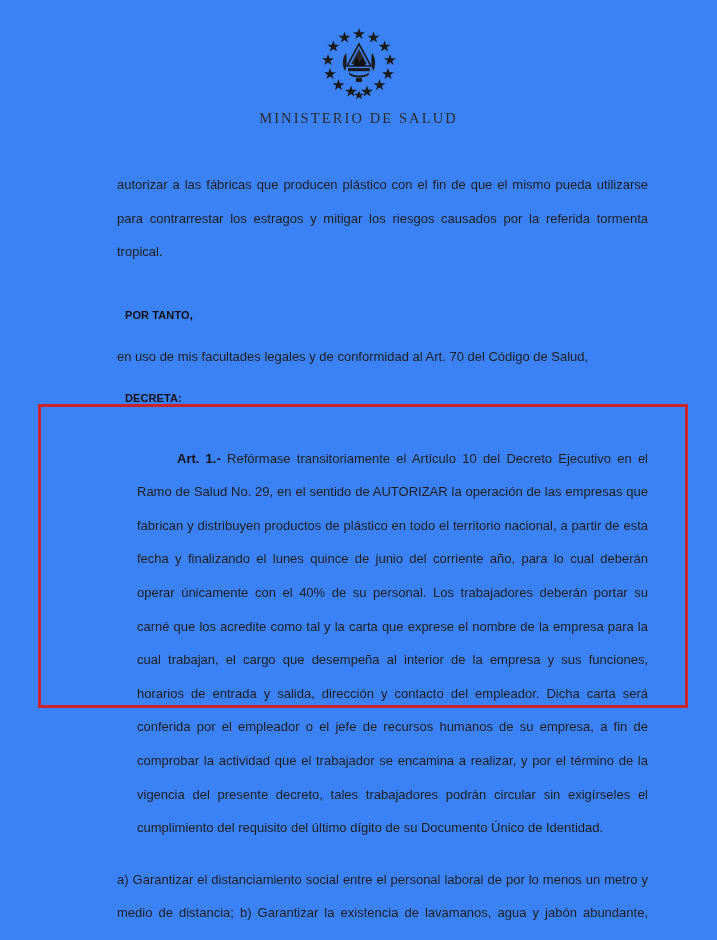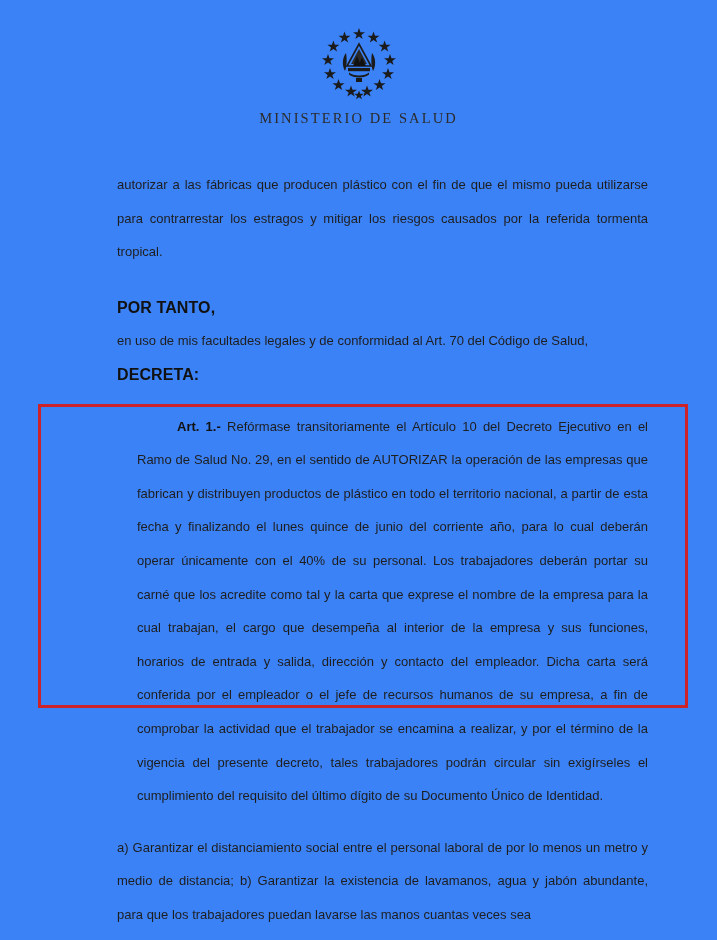--- a/index.html
+++ b/index.html
@@ -63,24 +63,24 @@
     text-align: justify;
     text-justify: inter-word;
     margin: 0;
     color: #1e1e1e;
   }
 
   .spacer-sm { height: 18px; }
   .spacer-md { height: 22px; }
 
   .bold-head {
-    font-size: 16px;
+    font-size: 11px;
     line-height: 33.6px;
     font-weight: bold;
-    margin: 0;
+    margin: 8px;
     color: #111111;
     letter-spacing: 0.1px;
   }
 
   .art-para {
     text-indent: 40px;
   }
   .art-label {
     font-weight: bold;
     color: #111111;

